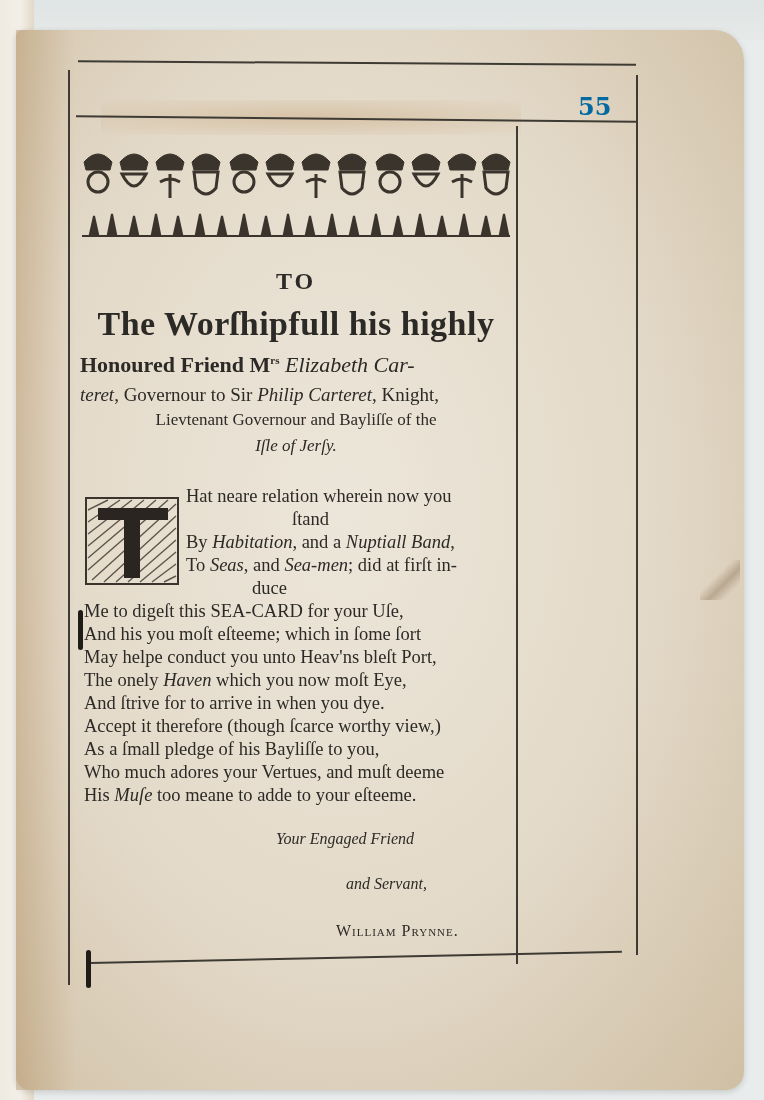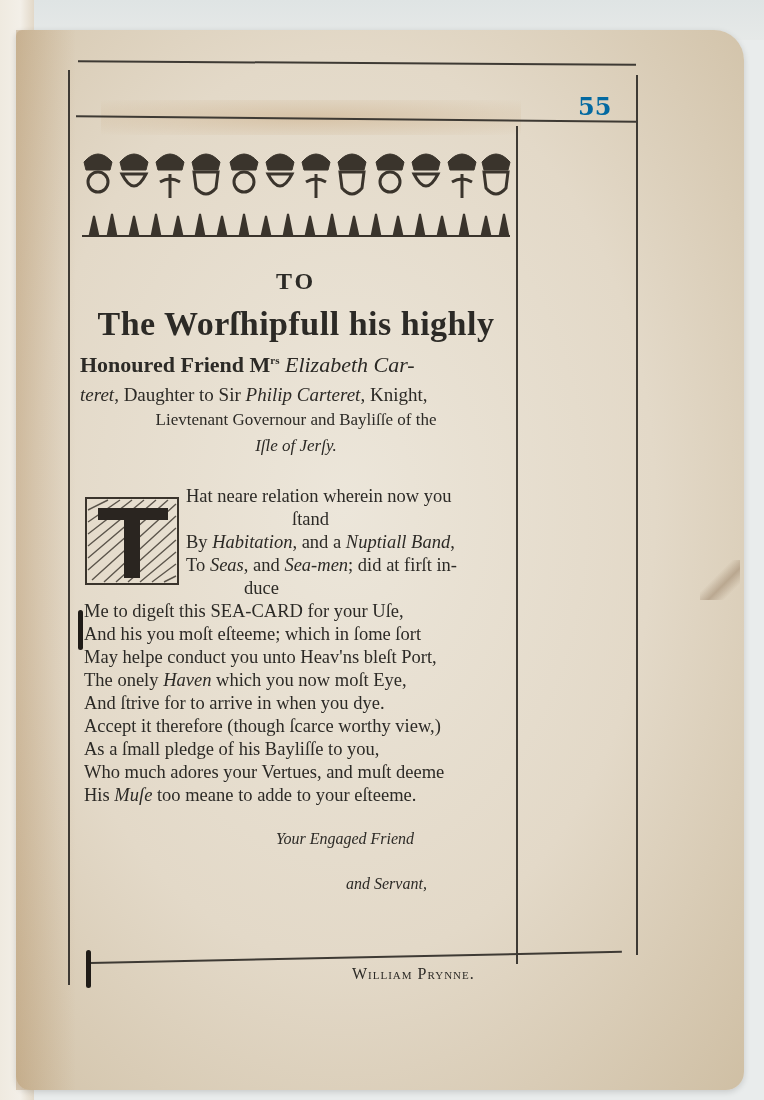--- a/index.html
+++ b/index.html
@@ -137,50 +137,50 @@
       <g fill="#3a342c">
         <path d="M10 86 L14 68 L18 86 Z M28 86 L32 66 L36 86 Z M50 86 L54 68 L58 86 Z M72 86 L76 66 L80 86 Z M94 86 L98 68 L102 86 Z M116 86 L120 66 L124 86 Z M138 86 L142 68 L146 86 Z M160 86 L164 66 L168 86 Z M182 86 L186 68 L190 86 Z M204 86 L208 66 L212 86 Z M226 86 L230 68 L234 86 Z M248 86 L252 66 L256 86 Z M270 86 L274 68 L278 86 Z M292 86 L296 66 L300 86 Z M314 86 L318 68 L322 86 Z M336 86 L340 66 L344 86 Z M358 86 L362 68 L366 86 Z M380 86 L384 66 L388 86 Z M402 86 L406 68 L410 86 Z M420 86 L424 66 L428 86 Z"></path>
       </g>
     </g>
   </g>
 </svg>
 
 <div class="text-block to-line">TO</div>
 <div class="text-block title-line">The Worſhipfull his highly</div>
 <div class="text-block h2"><span>Honoured Friend M</span><span class="sup">rs</span><span class="it"> Elizabeth Car-</span></div>
-<div class="text-block h3"><span class="it">teret</span><span>, Daughter to Sir </span><span class="it">Philip Carteret</span><span>, Knight,</span></div>
+<div class="text-block h3"><span class="it">teret</span><span>, Governour to Sir </span><span class="it">Philip Carteret</span><span>, Knight,</span></div>
 <div class="text-block h4">Lievtenant Governour and Bayliſſe of the</div>
 <div class="text-block h5 it">Iſle of Jerſy.</div>
 
 <svg class="dropcap" viewBox="0 0 98 98">
   <rect x="2" y="8" width="92" height="86" fill="none" stroke="#3a342c" stroke-width="2"></rect>
   <g stroke="#3a342c" stroke-width="1.4" opacity="0.8">
     <path d="M4 20 L24 10 M4 32 L36 10 M4 44 L48 10 M4 56 L60 10 M4 68 L72 10 M4 80 L84 10 M8 90 L92 14 M20 92 L92 26 M32 92 L92 38 M44 92 L92 50 M56 92 L92 62 M68 92 L92 74 M80 92 L92 86"></path>
   </g>
   <rect x="14" y="18" width="70" height="12" fill="#2a2520"></rect>
   <rect x="40" y="18" width="16" height="70" fill="#2a2520"></rect>
   <text x="48" y="80" font-size="0"></text>
 </svg>
 
 <div id="verse">
     <div class="verse" style="left: 186px; top: 485px;"><span>Hat neare relation wherein now you</span></div>
     <div class="verse" style="left: 292px; top: 508px;"><span>ſtand</span></div>
     <div class="verse" style="left: 186px; top: 531px;"><span>By </span><span style="font-style: italic;">Habitation</span><span>, and a </span><span style="font-style: italic;">Nuptiall Band</span><span>,</span></div>
     <div class="verse" style="left: 186px; top: 554px;"><span>To </span><span style="font-style: italic;">Seas</span><span>, and </span><span style="font-style: italic;">Sea-men</span><span>; did at firſt in-</span></div>
-    <div class="verse" style="left: 244px; top: 577px;"><span>duce</span></div>
+    <div class="verse" style="left: 252px; top: 577px;"><span>duce</span></div>
     <div class="verse" style="left: 84px; top: 600px;"><span>Me to digeſt this SEA-CARD  for your Uſe,</span></div>
     <div class="verse" style="left: 84px; top: 623px;"><span>And his you moſt eſteeme; which in ſome ſort</span></div>
     <div class="verse" style="left: 84px; top: 646px;"><span>May helpe conduct you unto Heav'ns bleſt Port,</span></div>
     <div class="verse" style="left: 84px; top: 669px;"><span>The onely </span><span style="font-style: italic;">Haven</span><span> which you now moſt Eye,</span></div>
     <div class="verse" style="left: 84px; top: 692px;"><span>And ſtrive for to arrive in when you dye.</span></div>
     <div class="verse" style="left: 84px; top: 715px;"><span>Accept it therefore (though ſcarce worthy view,)</span></div>
     <div class="verse" style="left: 84px; top: 738px;"><span>As a ſmall pledge of his Bayliſſe to you,</span></div>
     <div class="verse" style="left: 84px; top: 761px;"><span>Who much adores your  Vertues, and muſt deeme</span></div>
     <div class="verse" style="left: 84px; top: 740px; margin-top: 44px;"><span>His </span><span style="font-style: italic;">Muſe</span><span> too meane to adde to your eſteeme.</span></div>
   </div>
 
 <div class="sig" style="left:276px;top:830px;font-family:Liberation Serif, serif;">Your Engaged Friend</div>
 <div class="sig" style="left:346px;top:875px;">and Servant,</div>
-<div class="signature" style="left:352px;top:922px;margin-top:43px;">William Prynne.</div>
+<div class="signature" style="left:336px;top:922px;">William Prynne.</div>
 
 <div class="ink-mark" style="left:78px;top:610px;width:5px;height:40px;"></div>
 <div class="ink-mark" style="left:86px;top:950px;width:5px;height:38px;"></div>
 <div class="crease"></div>
 
 </body></html>

